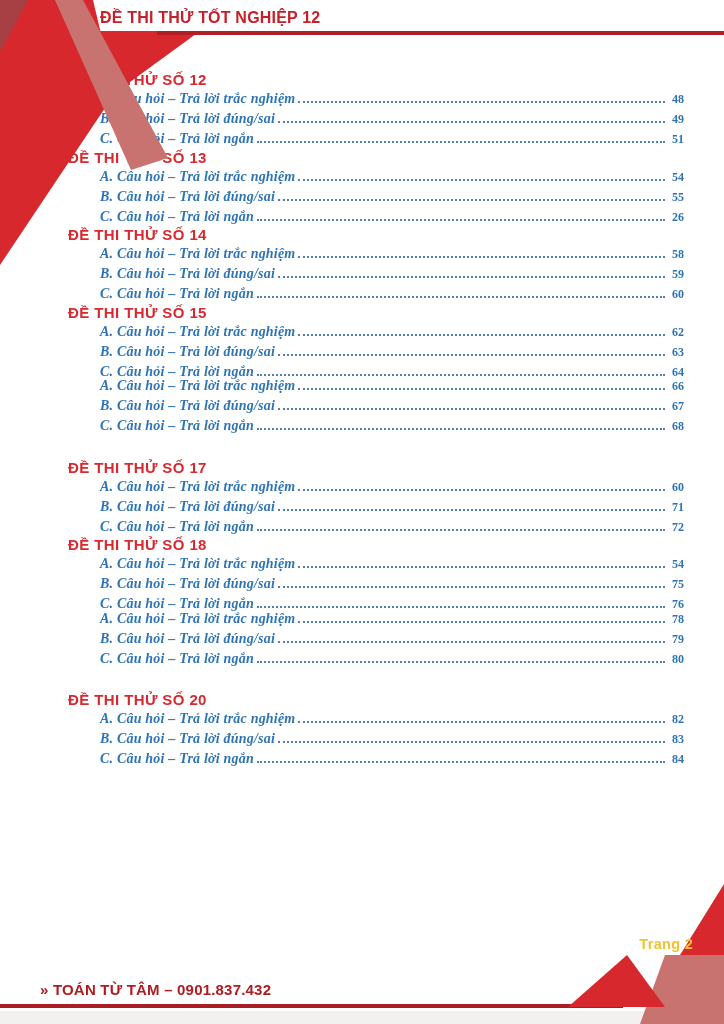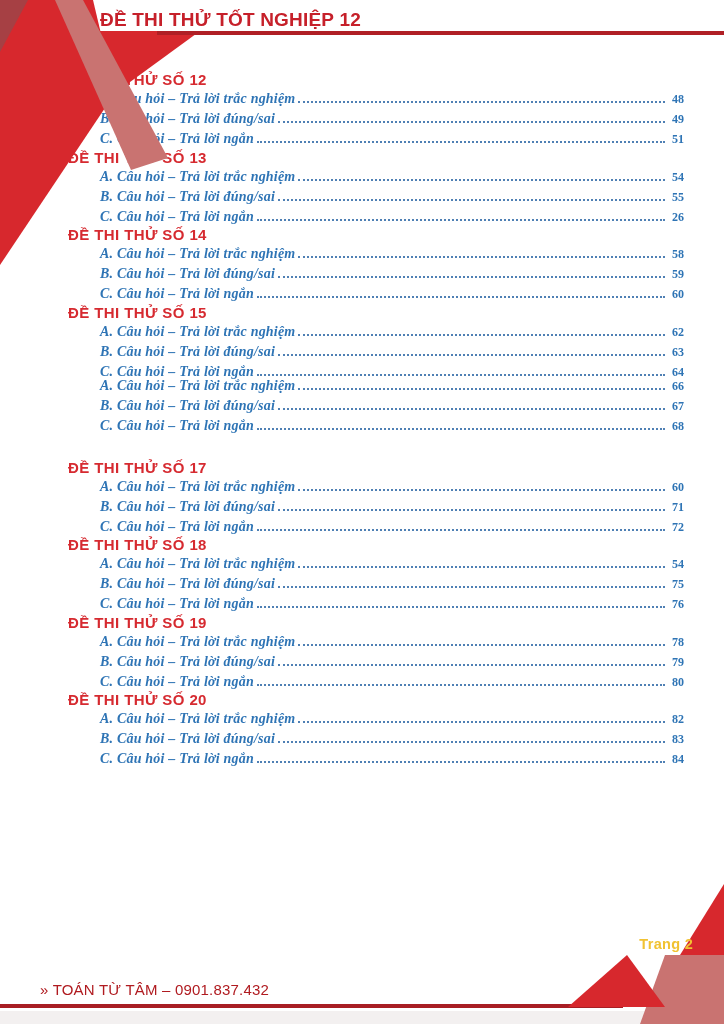--- a/index.html
+++ b/index.html
@@ -5,21 +5,21 @@
   html,body{margin:0;padding:0;background:#e9e9e9;}
   .page{
     position:relative;width:724px;height:1024px;margin:0 auto;
     background:#ffffff;overflow:hidden;
     font-family:"Liberation Sans",sans-serif;
   }
   
   .top-rule{position:absolute;top:31px;left:157px;right:0;height:4px;background:#b01f25;z-index:3;}
   .page-title{
     position:absolute;left:100px;top:9px;z-index:4;
-    font-size:19px;font-weight:bold;color:#c6202a;letter-spacing:.2px;white-space:nowrap;
+    font-size:16px;font-weight:bold;color:#c6202a;letter-spacing:.2px;white-space:nowrap;
   }
   
   .corner-tl{position:absolute;left:0;top:0;z-index:2;}
   .corner-br{position:absolute;right:0;bottom:0;z-index:2;}
   
   .toc{position:absolute;left:68px;top:68px;width:616px;z-index:1;}
   .toc-section{height:77.5px;}
   .toc-heading{
     height:23px;line-height:23px;font-size:15px;font-weight:bold;
     color:#d62a30;letter-spacing:.4px;white-space:nowrap;
@@ -33,21 +33,21 @@
     font-size:14px;letter-spacing:.2px;
   }
   .toc-dots{flex:1;border-bottom:2px dotted #4f80b4;margin:0 1px 3px 3px;min-width:10px;}
   .toc-page{
     font-family:"Liberation Serif",serif;font-size:12px;font-weight:bold;
     min-width:18px;text-align:right;
   }
   
   .footer-brand{
     position:absolute;left:40px;top:981px;z-index:3;
-    font-size:15px;font-weight:normal;color:#b01b20;letter-spacing:.2px;white-space:nowrap;text-align:right;
+    font-size:15px;font-weight:bold;color:#b01b20;letter-spacing:.2px;white-space:nowrap;text-align:right;
   }
   .footer-rule{position:absolute;top:1004px;left:0;width:623px;height:4px;background:#a81e24;z-index:1;}
   .bottom-strip{position:absolute;bottom:0;left:0;width:100%;height:13px;background:#f3f0f0;z-index:0;}
   .page-badge{
     position:absolute;right:31px;top:936px;z-index:4;
     font-size:14.5px;font-weight:bold;color:#f1c232;letter-spacing:.3px;white-space:nowrap;
   }
 </style>
 </head>
 <body>
@@ -185,21 +185,20 @@
           <span class="toc-dots"></span>
           <span class="toc-page">75</span>
         </div>
         <div class="toc-item">
           <span class="toc-label">C. Câu hỏi – Trả lời ngắn</span>
           <span class="toc-dots"></span>
           <span class="toc-page">76</span>
         </div>
       </div>
       <div class="toc-section">
-        <div class="toc-heading">ĐỀ THI THỬ SỐ 19</div>
         <div class="toc-item">
           <span class="toc-label">A. Câu hỏi – Trả lời trắc nghiệm</span>
           <span class="toc-dots"></span>
           <span class="toc-page">78</span>
         </div>
         <div class="toc-item">
           <span class="toc-label">B. Câu hỏi – Trả lời đúng/sai</span>
           <span class="toc-dots"></span>
           <span class="toc-page">79</span>
         </div>

